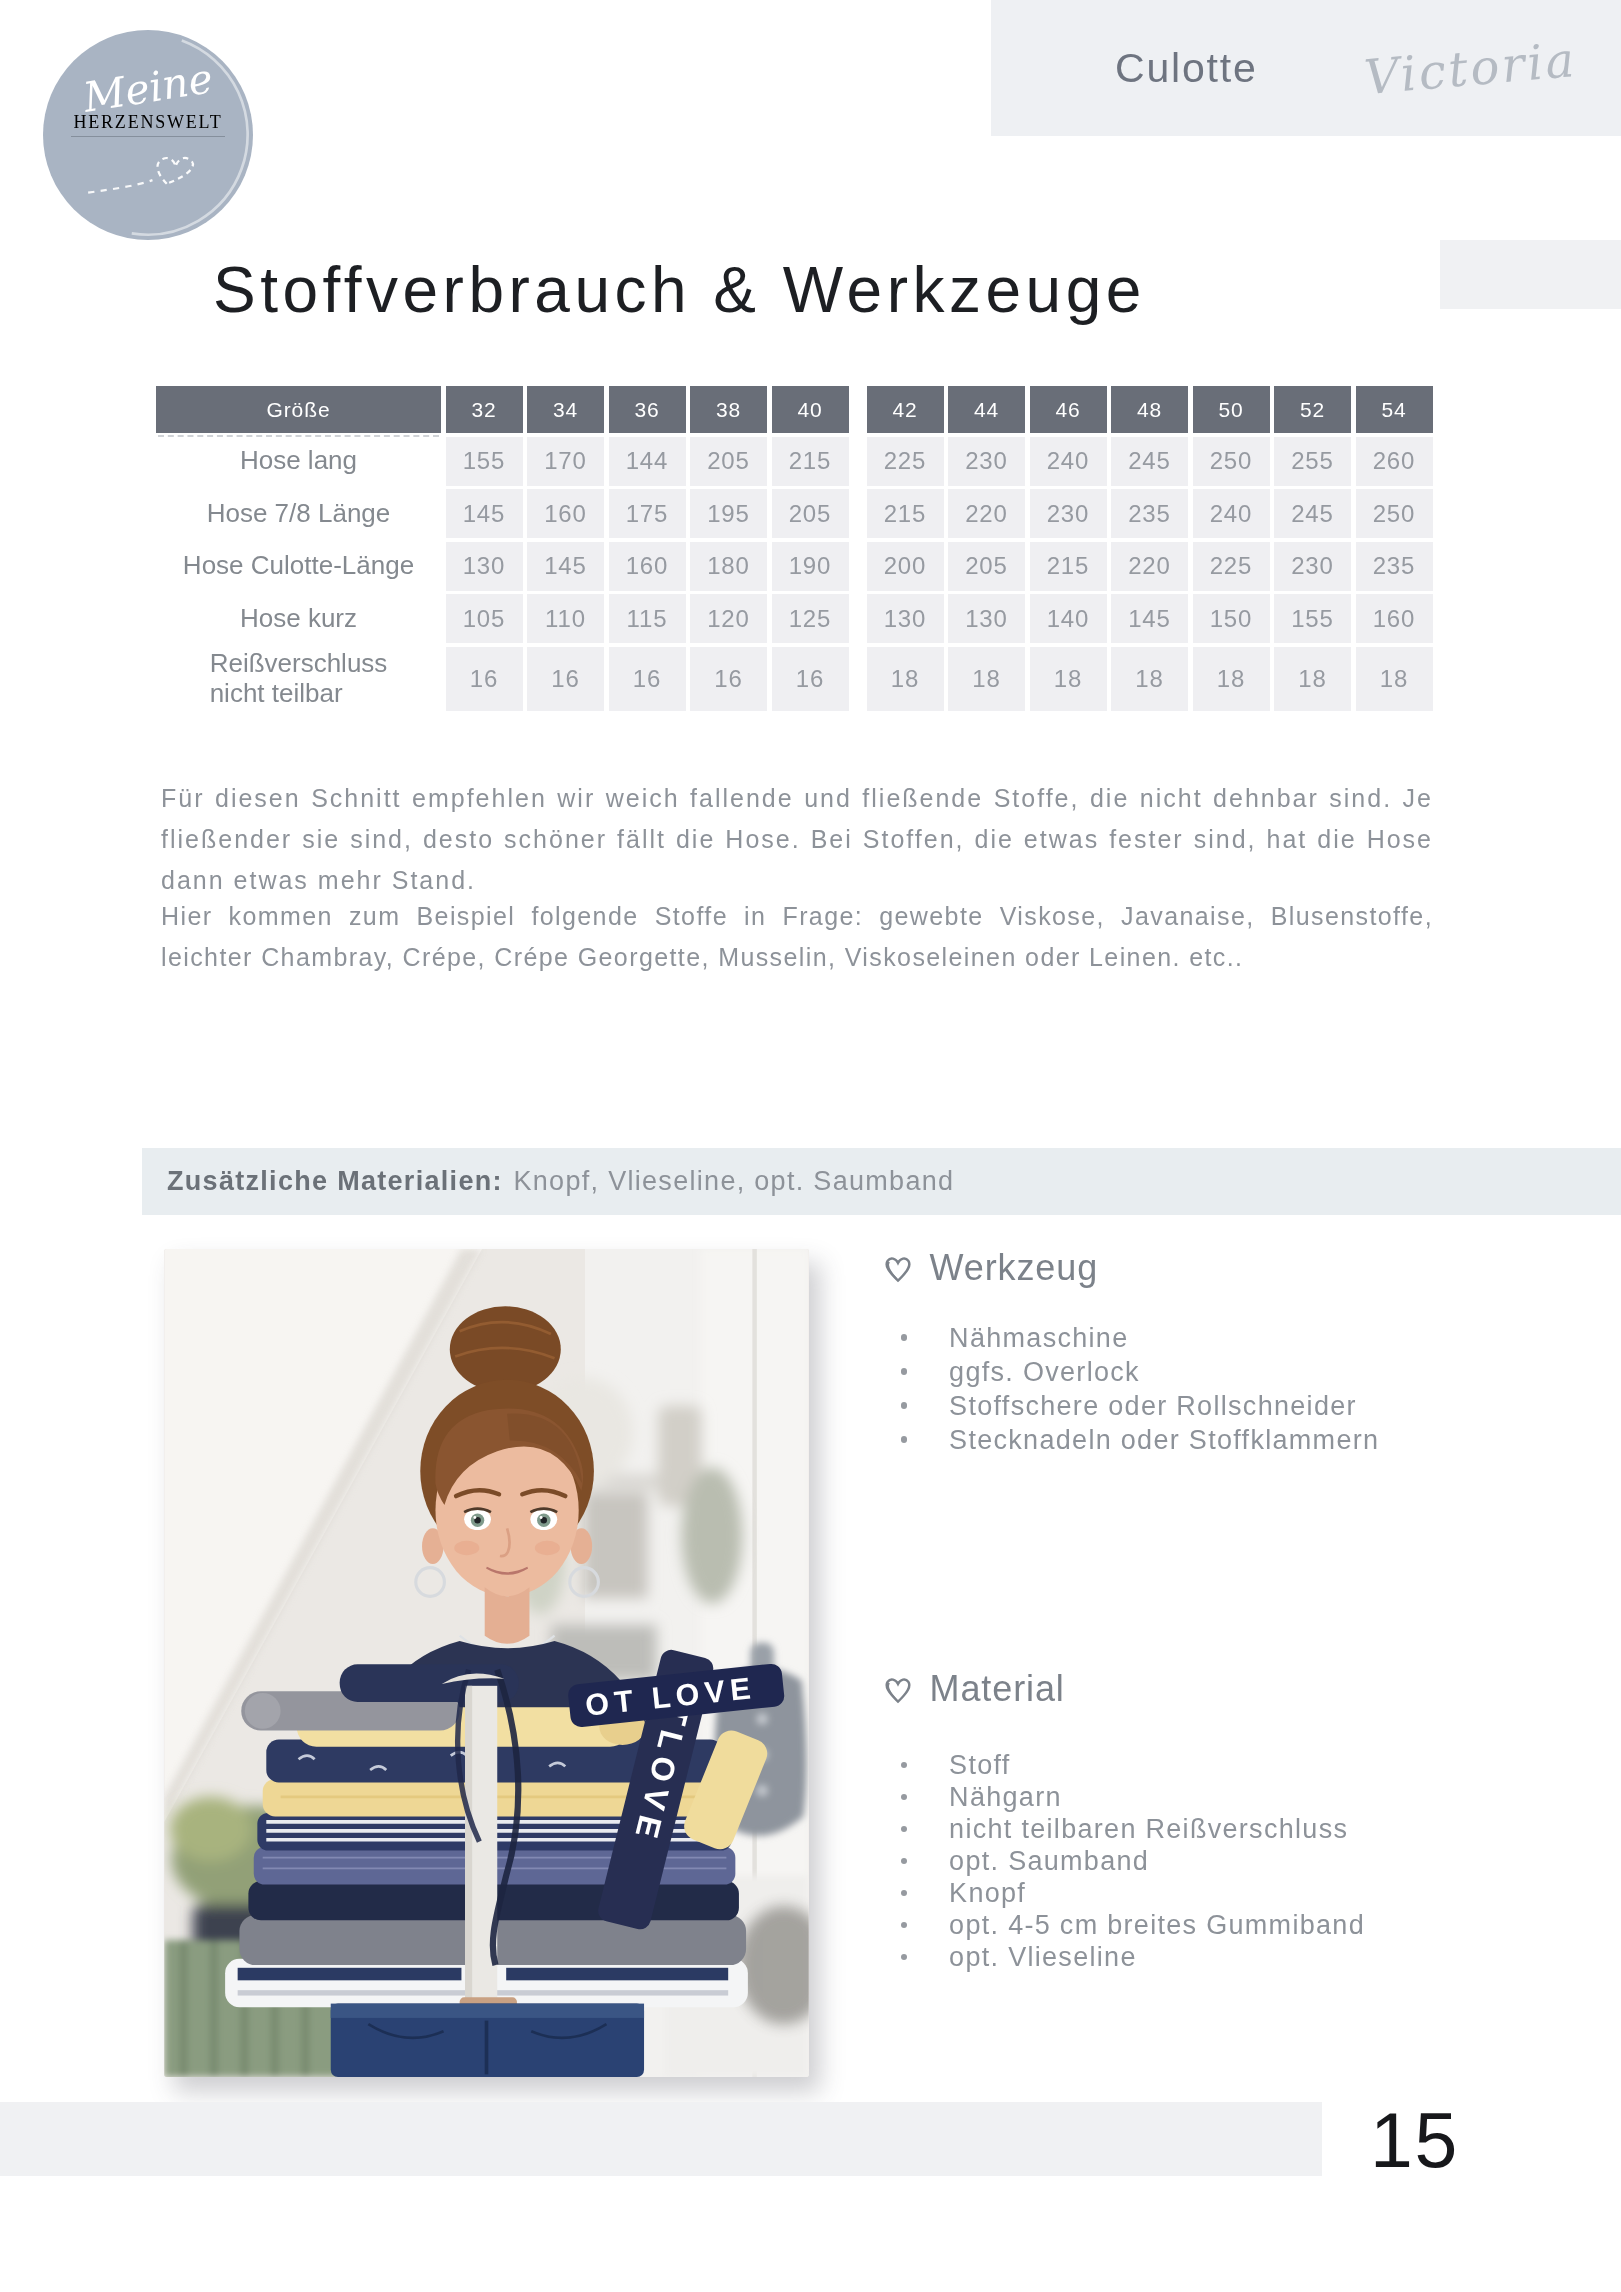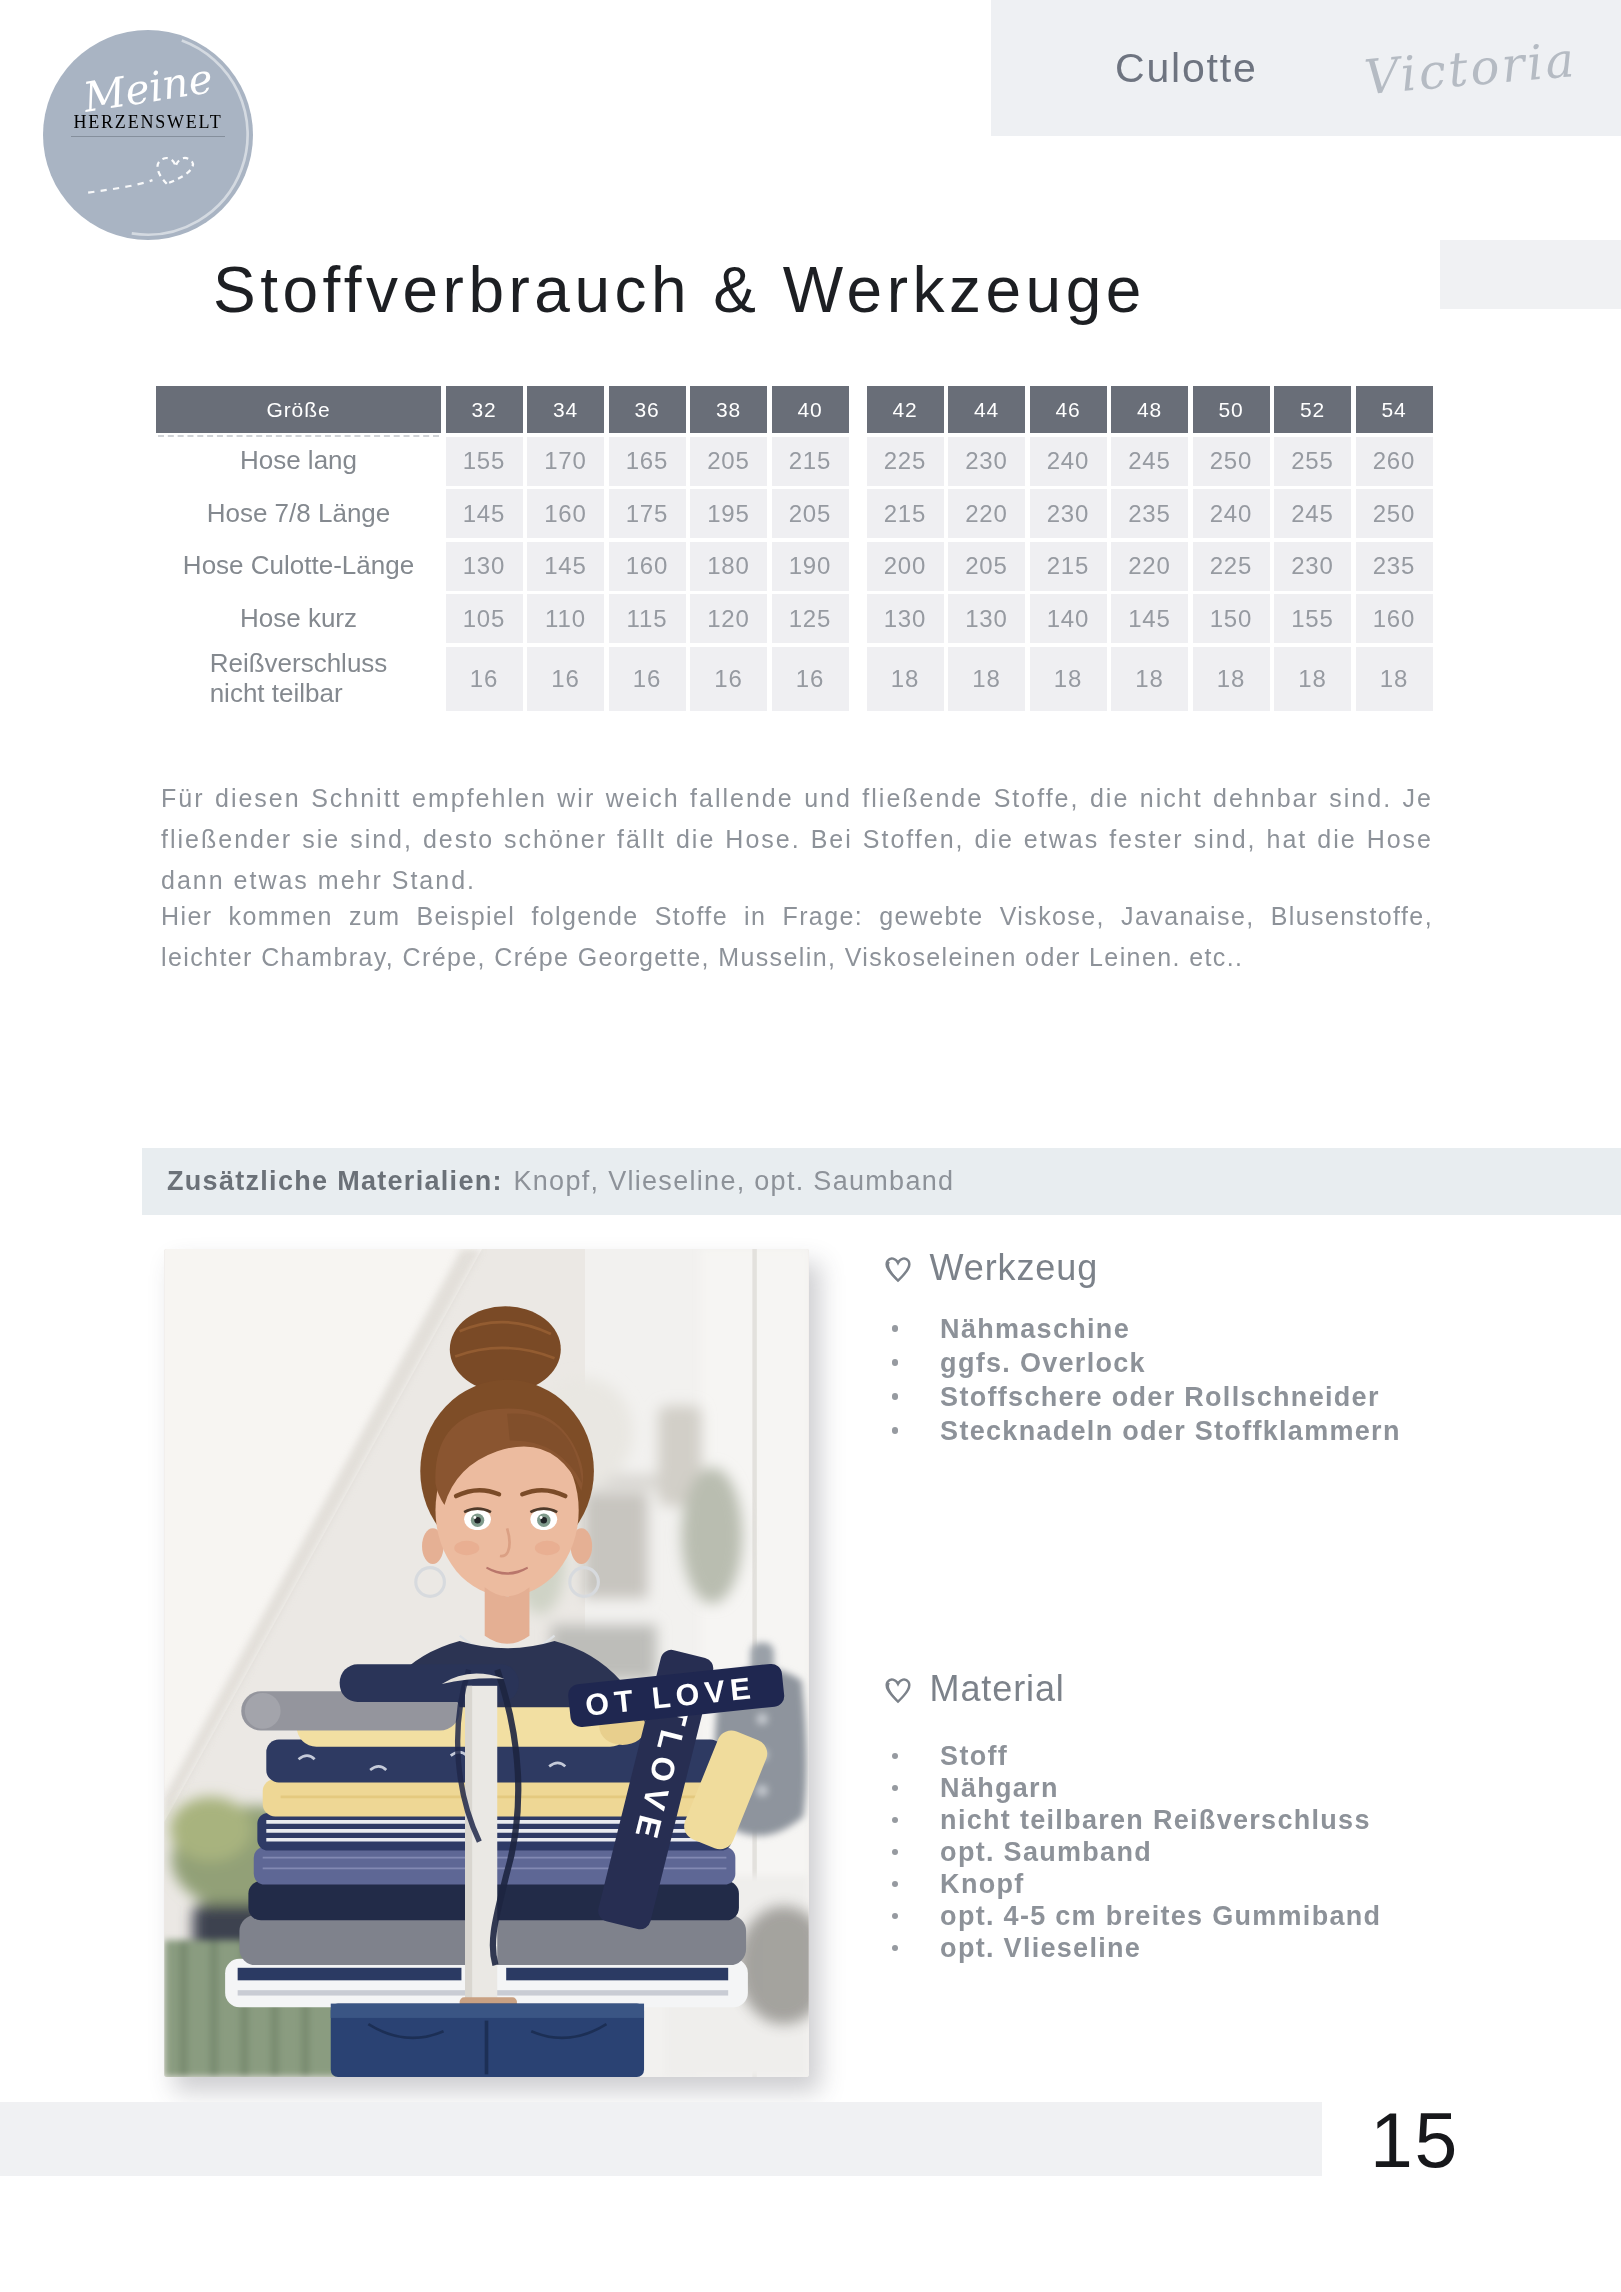--- a/index.html
+++ b/index.html
@@ -46,21 +46,21 @@
   .mat-label{color:#6b7178;font-weight:bold;}
   .mat-value{color:#8d9299;margin-left:10.7px;}
 
   
   .photo{left:164px;top:1249px;width:645px;height:828px;border-radius:2.7px;overflow:hidden;background:#ece9e5;box-shadow:10.7px 14.3px 25px rgba(60,60,70,.25);}
 
   
   .sec-head{display:flex;align-items:center;gap:12.5px;color:#7c828a;font-size:36px;letter-spacing:0.9px;}
   .head-tools{left:879px;top:1247px;}
   .head-material{left:879px;top:1668px;}
-  .blist{list-style:none;margin:3px;padding:0;font-weight:bold;}
+  .blist{list-style:none;margin:12px;padding:0;}
   .blist li{display:flex;align-items:flex-start;gap:42px;}
   .dot{width:6.3px;height:6.3px;border-radius:50%;background:#969aa0;margin:13.4px 0 0 1.8px;flex:none;}
   .li-text{color:#8d9299;font-size:27px;letter-spacing:1.3px;}
   .list-tools{left:887px;top:1309px;}
   .list-tools li{line-height:34px;}
   .list-material{left:887px;top:1737px;}
   .list-material li{line-height:32px;}
   .list-material .dot{margin-top:12.5px;}
 
   
@@ -101,21 +101,21 @@
     <div class="tc th">42</div>
     <div class="tc th">44</div>
     <div class="tc th">46</div>
     <div class="tc th">48</div>
     <div class="tc th">50</div>
     <div class="tc th">52</div>
     <div class="tc th">54</div>
     <div class="tc tlabel">Hose lang</div>
     <div class="tc td">155</div>
     <div class="tc td">170</div>
-    <div class="tc td">165</div>
+    <div class="tc td">144</div>
     <div class="tc td">205</div>
     <div class="tc td">215</div>
     <div class="tc sp"></div>
     <div class="tc td">225</div>
     <div class="tc td">230</div>
     <div class="tc td">240</div>
     <div class="tc td">245</div>
     <div class="tc td">250</div>
     <div class="tc td">255</div>
     <div class="tc td">260</div>

